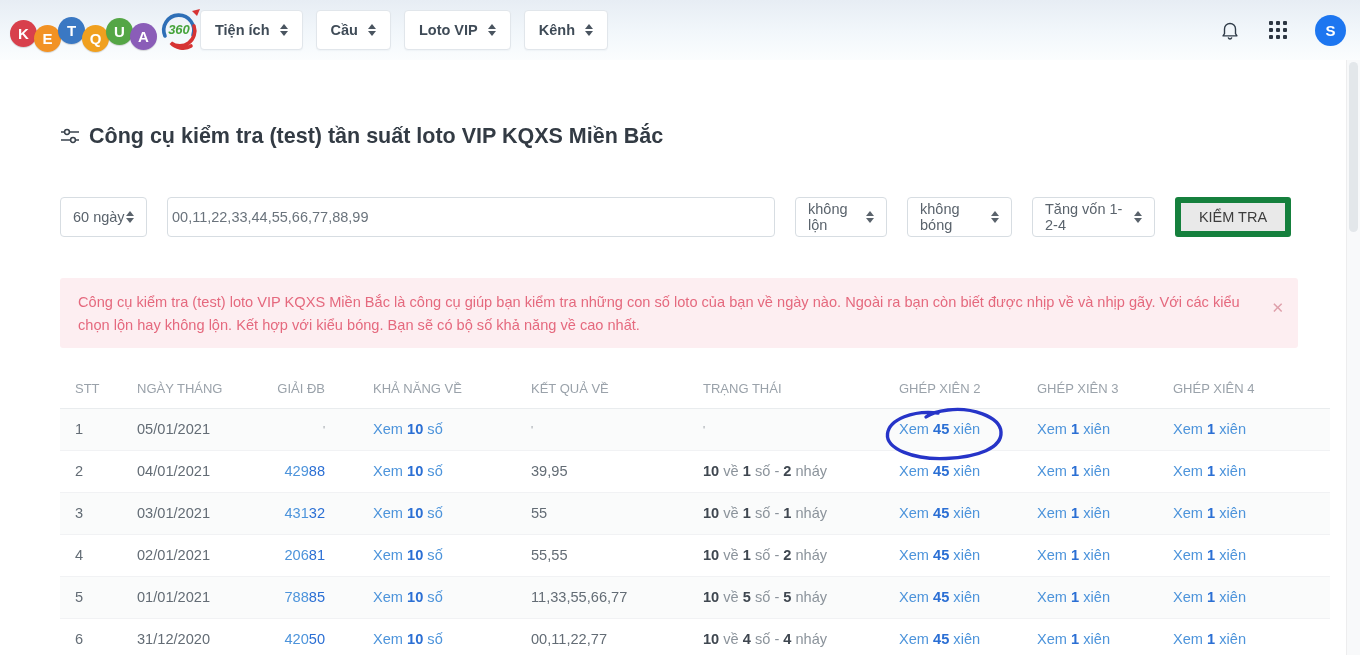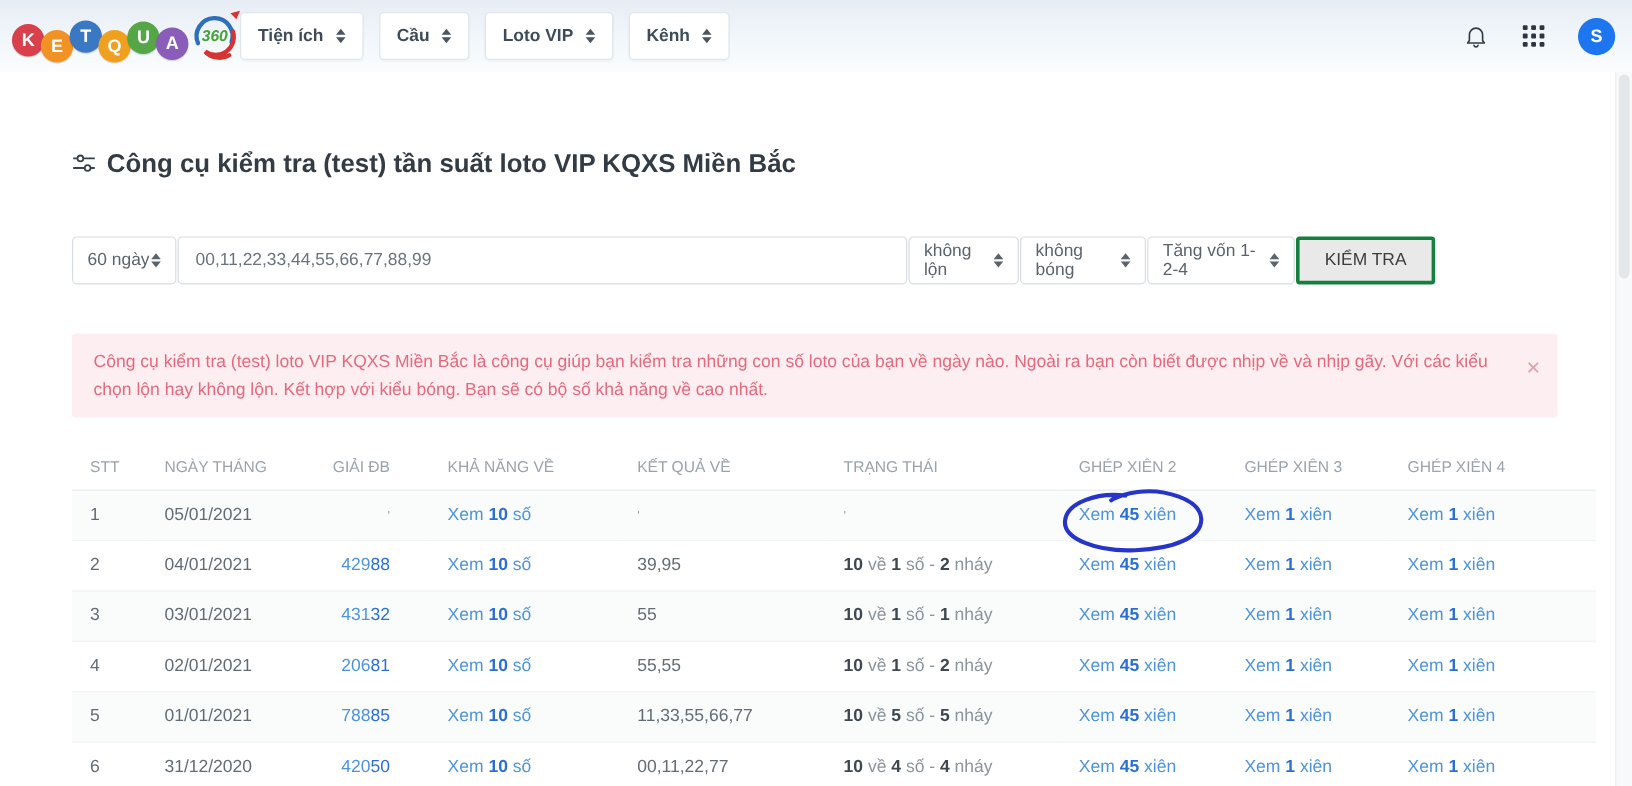--- a/index.html
+++ b/index.html
@@ -43,27 +43,27 @@
   .grid-icon b { width:4px; height:4px; background:#2c3642; border-radius:1px; }
   .avatar { width:31px; height:31px; border-radius:50%; color:#fff; font-weight:bold; font-size:15px;
             display:flex; align-items:center; justify-content:center; cursor:pointer; }
 
   
   .page-title-row { position:absolute; left:60px; top:124px; display:flex; align-items:center; gap:9px; }
   .title-icon { display:flex; }
   .page-title { font-size:21.5px; color:#333b44; }
 
   
-  .filters { position:absolute; left:60px; top:197px; display:flex; gap:1px; }
+  .filters { position:absolute; left:60px; top:197px; display:flex; gap:20px; }
   .sel, .txt, .btn-check { height:40px; border:1px solid #d7dde2; border-radius:4px;
             background:#fff; font-size:14.5px; color:#5a636c; font-family:"Liberation Sans",sans-serif; }
   .sel { display:flex; align-items:center; justify-content:space-between; padding:0 12px; cursor:pointer; }
   .sel .caret .up{ border-bottom-color:#5a636c;} .sel .caret .dn{ border-top-color:#5a636c;}
-  .txt { width:608px; padding:0 14px; color:#6a737c; }
-  .btn-check { width:116px; background:#e9e9e9; border:3px solid #15803d; color:#3d3d3d;
+  .txt { width:608px; padding:0 4px; color:#6a737c; }
+  .btn-check { width:116px; background:#e9e9e9; border:6px solid #15803d; color:#3d3d3d;
                font-size:14.5px; cursor:pointer; border-radius:3px; }
 
   
   .alert { position:absolute; left:60px; top:278px; width:1238px; height:70px; background:#fdeef1;
            border-radius:3px; padding:13px 44px 0 18px; color:#e5697e; font-size:14.6px; line-height:23px; }
   .alert-close { position:absolute; right:14px; top:18px; color:#dfa0ab; font-size:15px; cursor:pointer; }
 
   
   table { position:absolute; left:60px; top:370px; width:1270px; border-collapse:collapse; table-layout:fixed; }
   th { height:38px; text-align:left; font-size:13px; font-weight:normal; color:#9aa2aa;

